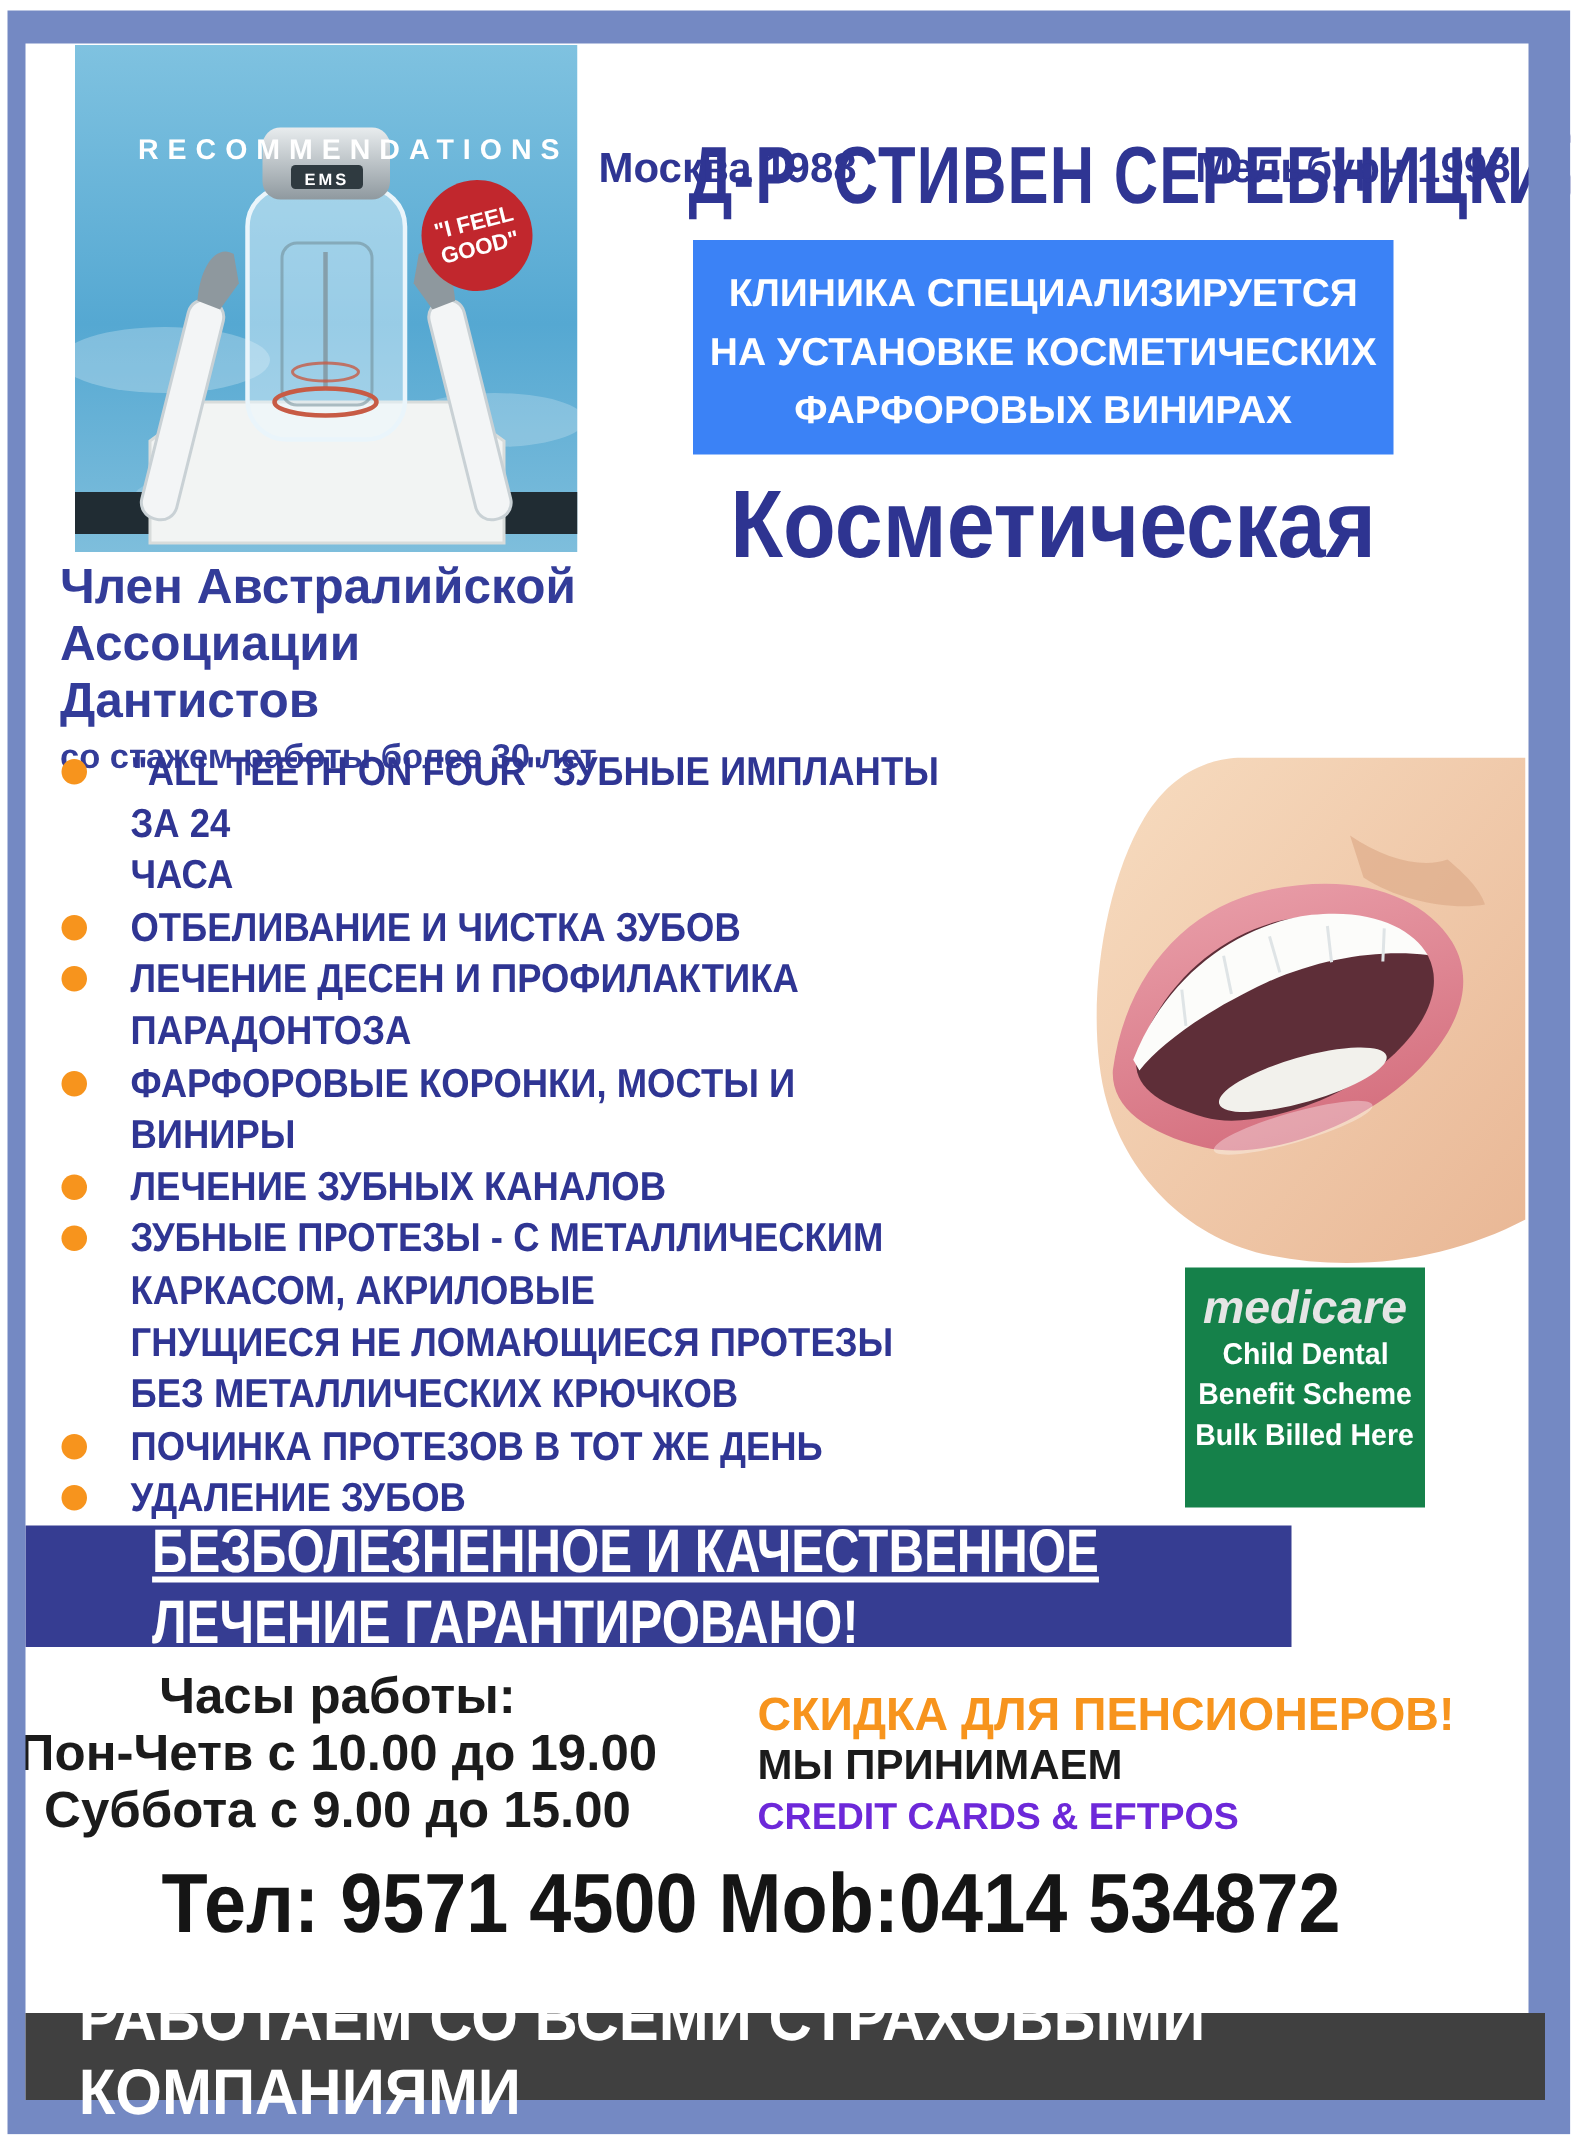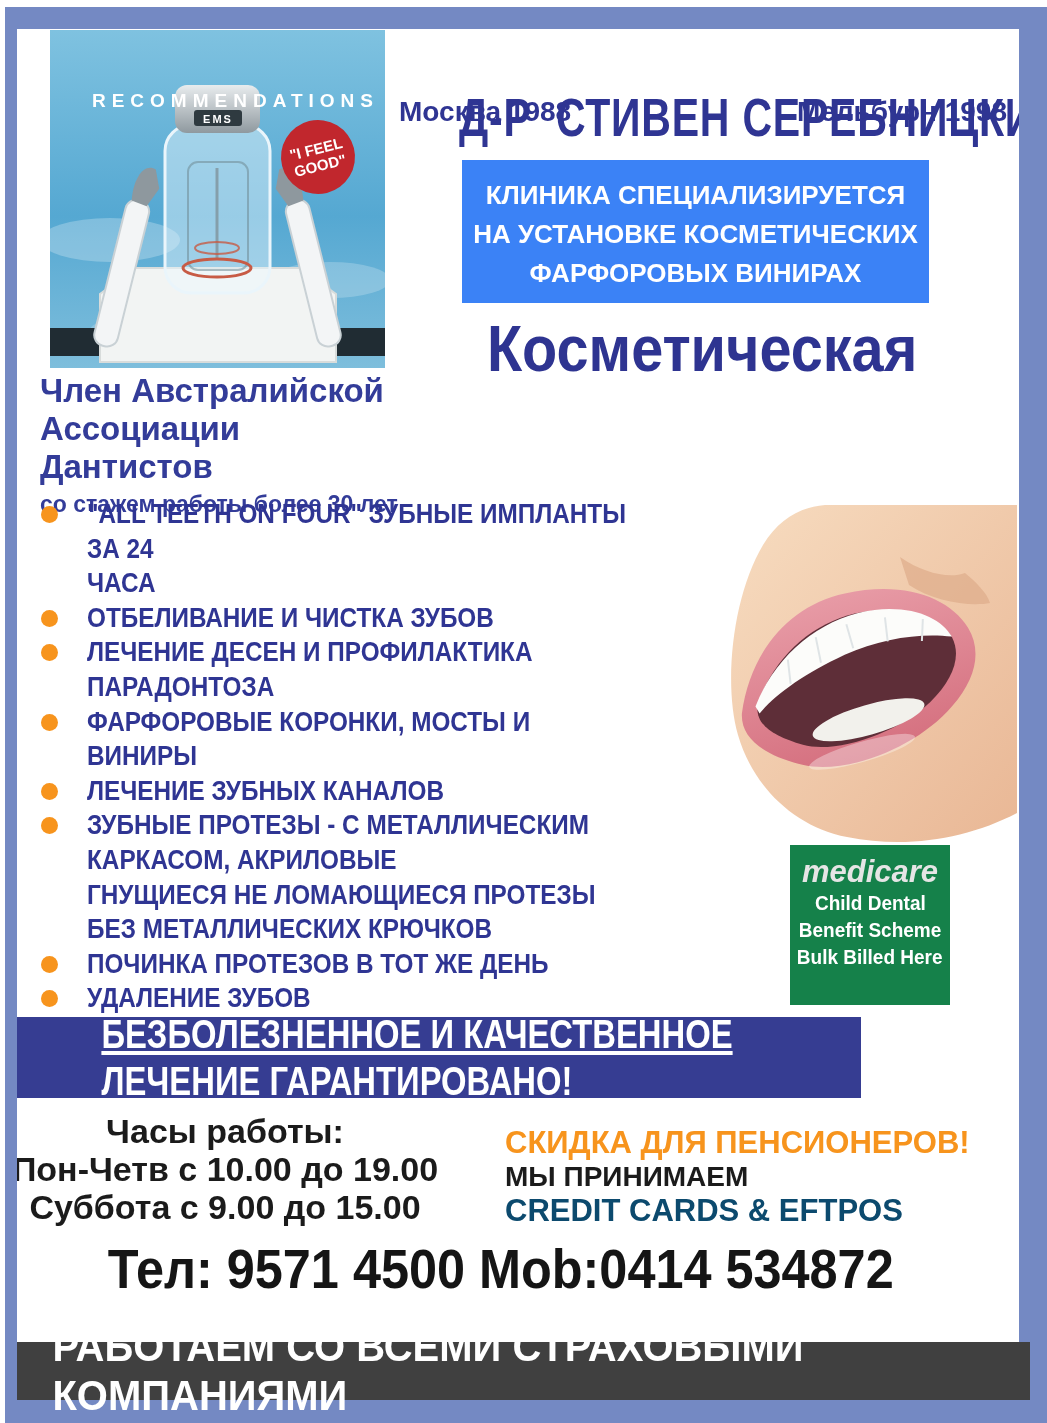--- a/index.html
+++ b/index.html
@@ -68,21 +68,21 @@
   .guarantee{position:absolute;left:17px;top:1017px;width:844px;height:81px;background:#363D92;
              color:#fff;display:flex;align-items:center;justify-content:flex-end;
              font-weight:bold;font-size:41px;z-index:2;text-decoration:underline;}
 
   
   .hours{position:absolute;left:10px;top:1112px;width:430px;text-align:center;color:#1B1B1B;
          font-weight:bold;font-size:34px;line-height:38px;z-index:2;}
   .payments{position:absolute;left:505px;top:1092px;width:480px;text-align:left;font-weight:bold;z-index:2;margin-top:33px;}
   .payments .discount{color:#F7941D;font-size:31px;line-height:35px;}
   .payments .accept{color:#1B1B1B;font-size:28px;line-height:33px;}
-  .payments .cards{color:#0c4a6e;font-size:31px;line-height:36px;}
+  .payments .cards{color:#6d28d9;font-size:25px;line-height:36px;}
 
   
   .contact-phone{position:absolute;left:17px;top:1236px;width:968px;text-align:center;
                  color:#151515;font-weight:bold;font-size:56px;z-index:2;}
   .contact-address{position:absolute;left:17px;top:1297px;width:1002px;text-align:center;
                    color:#151515;font-weight:bold;font-size:43px;z-index:2;}
 
   
   .insurance{position:absolute;left:17px;top:1342px;width:1013px;height:58px;background:#404040;
              color:#fff;display:flex;align-items:center;justify-content:center;

